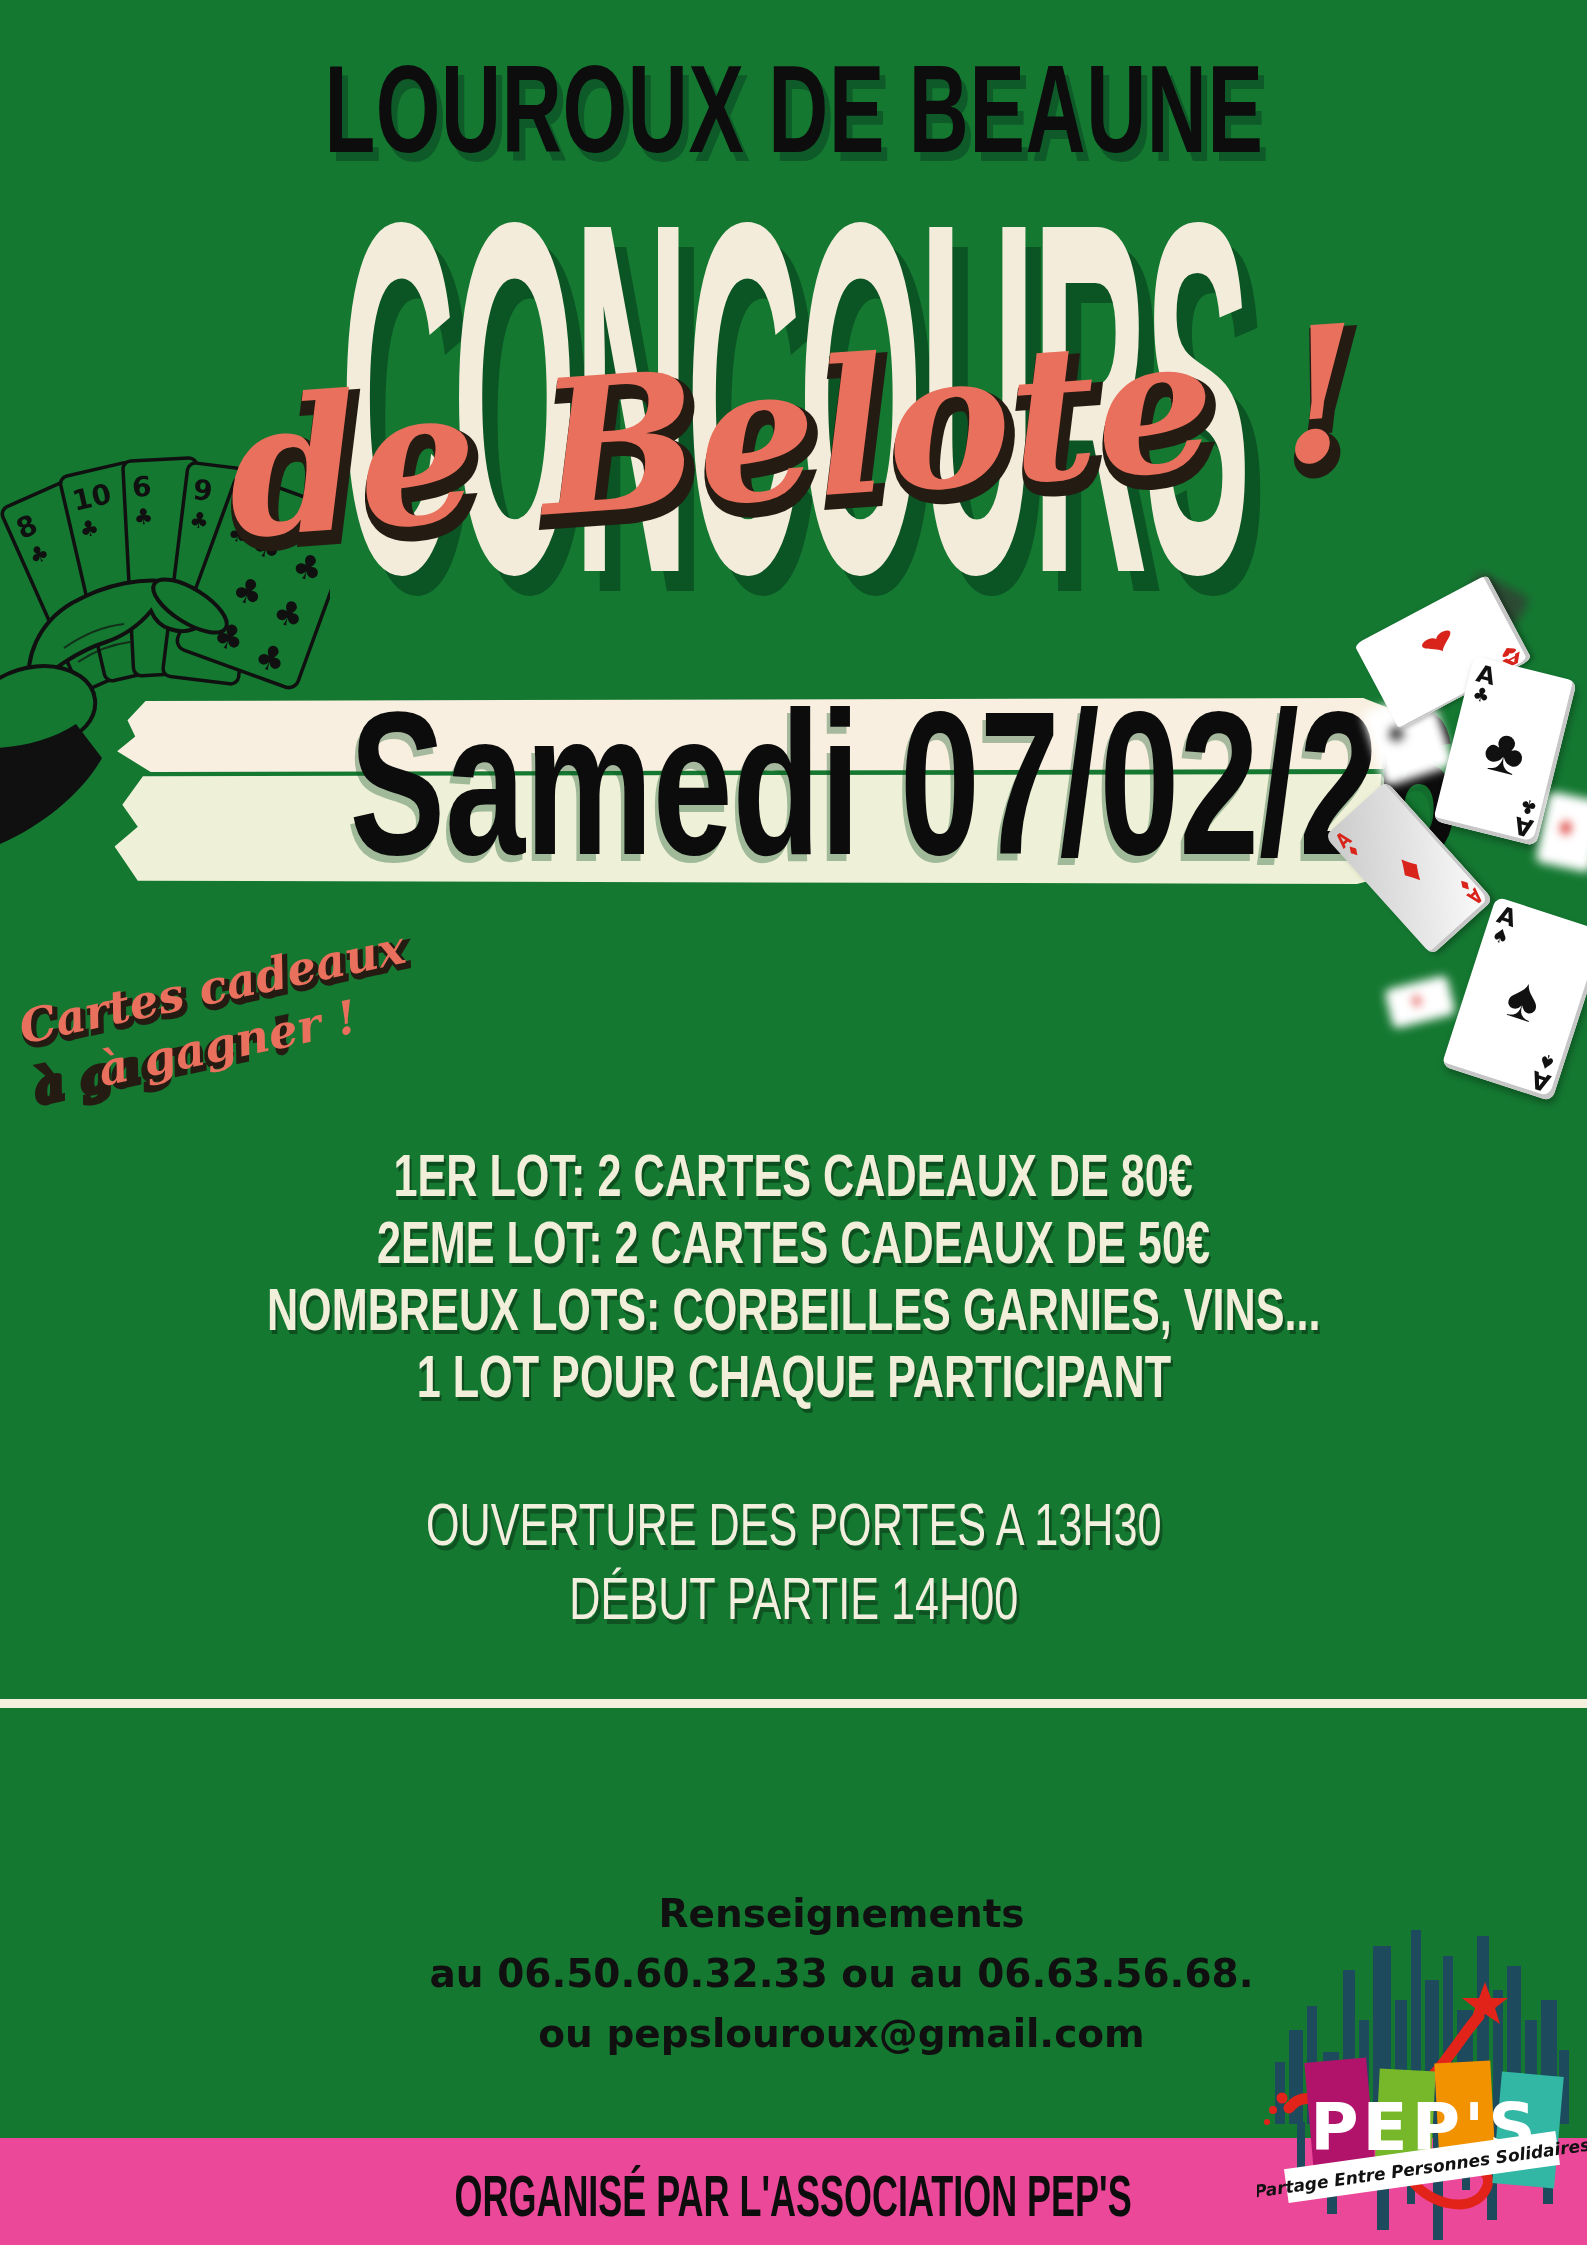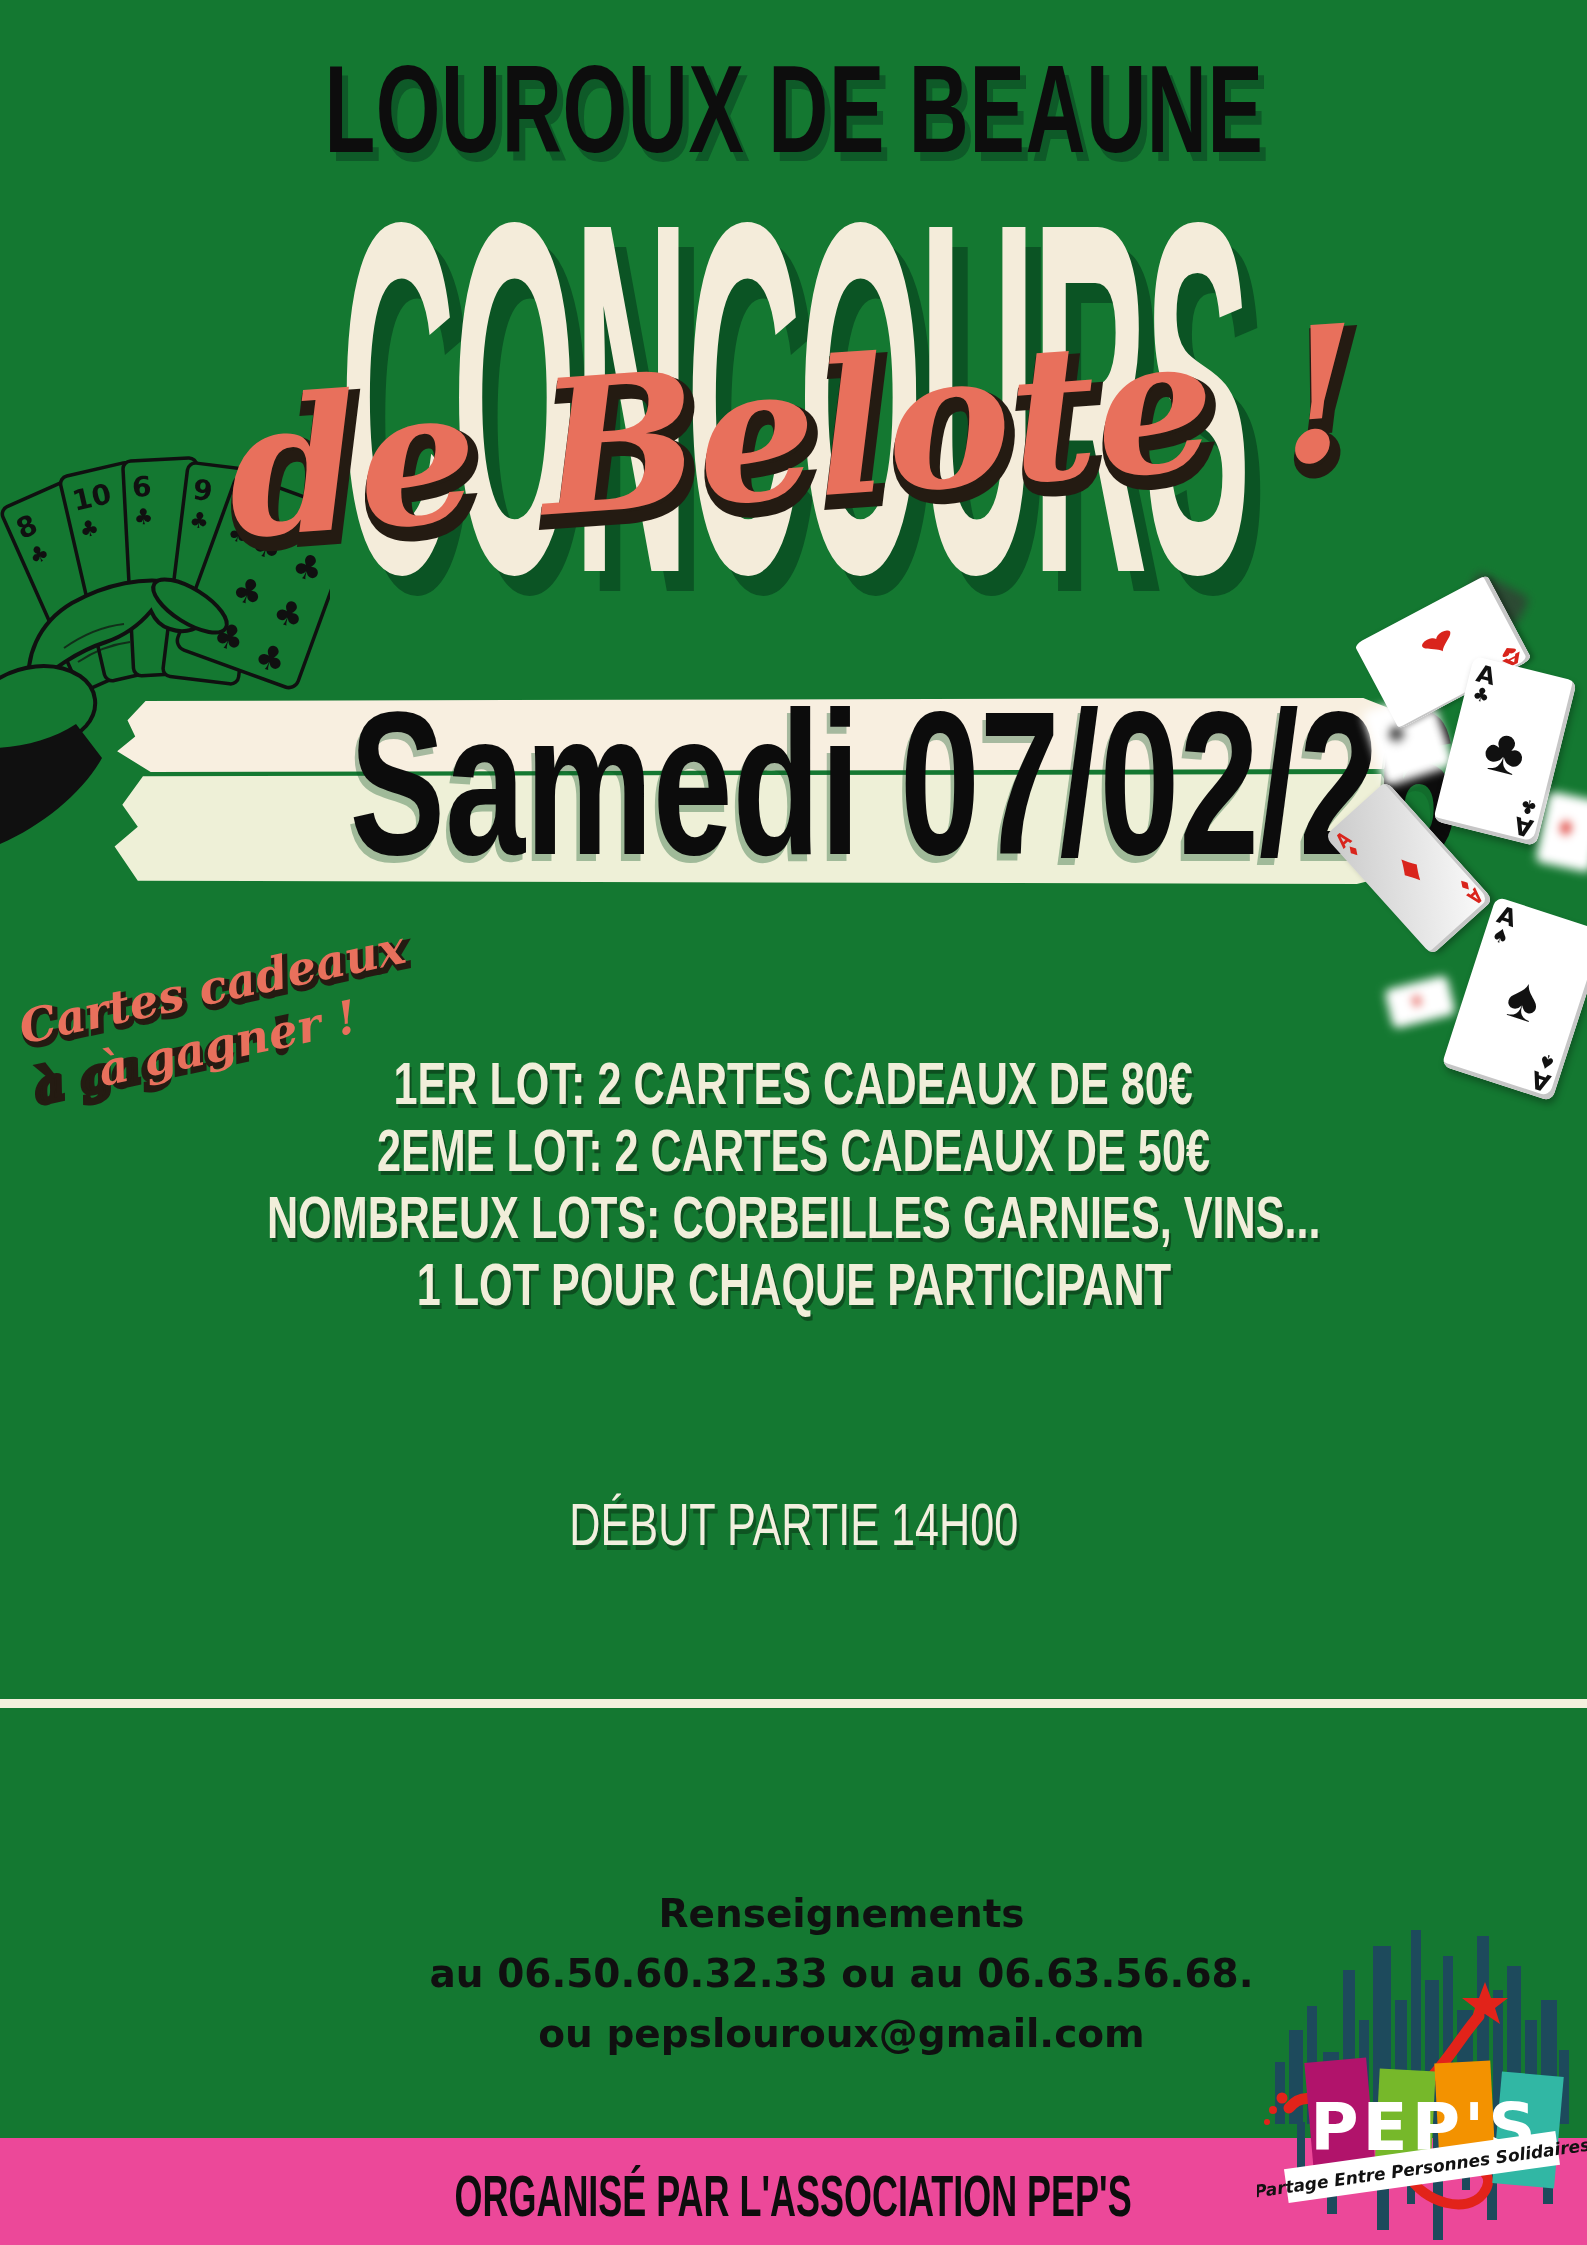--- a/index.html
+++ b/index.html
@@ -36,21 +36,21 @@
   .strip1{top:4px;height:74px;background:#f8efe0;
     clip-path:polygon(1.2% 30%,2.6% 4%,97% 0%,99.6% 18%,100% 55%,98.6% 96%,3% 100%,0.4% 72%,1.8% 52%);}
   .strip2{top:80px;height:110px;background:#eef0d7;
     clip-path:polygon(0.8% 28%,2.4% 2%,98.4% 0%,100% 34%,99.2% 92%,96.5% 100%,2% 97%,0.2% 66%,2% 48%);}
   .date-text{position:absolute;top:-14px;left:0;width:100%;text-align:right;font-weight:700;
     font-size:205px;color:#0c0c0c;line-height:1.0;}
   .date-text .sq{display:inline-block;transform:scaleX(0.70);transform-origin:center;
     text-shadow:-5px 7px 0 rgba(14,86,38,.35);}
 
   
-  .prizes{top:1050px;left:0;width:100%;text-align:center;color:#f1eeda;font-weight:700;
+  .prizes{top:1142px;left:0;width:100%;text-align:center;color:#f1eeda;font-weight:700;
     font-size:60px;line-height:67px;}
   .prizes .sq{display:inline-block;transform:scaleX(0.72);transform-origin:center;
     text-shadow:3px 4px 0 rgba(8,50,20,.6);white-space:nowrap;}
   .schedule{top:1488px;left:0;width:100%;text-align:center;color:#f3efdf;font-weight:400;
     font-size:60px;line-height:74px;}
   .schedule .sq{display:inline-block;transform:scaleX(0.72);transform-origin:center;
     text-shadow:4px 5px 0 rgba(8,45,18,.5);white-space:nowrap;}
   .sep-line{top:1699px;left:0;width:100%;height:9px;background:#f4f0dd;}
 
   
@@ -201,20 +201,21 @@
   </div>
 
   <div class="abs prizes">
     <div><span class="sq">1ER LOT: 2 CARTES CADEAUX DE 80€</span></div>
     <div><span class="sq">2EME LOT: 2 CARTES CADEAUX DE 50€</span></div>
     <div><span class="sq">NOMBREUX LOTS: CORBEILLES GARNIES, VINS...</span></div>
     <div><span class="sq">1 LOT POUR CHAQUE PARTICIPANT</span></div>
   </div>
 
   <div class="abs schedule">
+    <div><span class="sq">OUVERTURE DES PORTES A 13H30</span></div>
     <div><span class="sq">DÉBUT PARTIE 14H00</span></div>
   </div>
 
   <div class="abs sep-line"></div>
 
   <div class="abs contact">
     <div>Renseignements</div>
     <div>au 06.50.60.32.33 ou au 06.63.56.68.</div>
     <div>ou pepslouroux@gmail.com</div>
   </div>

